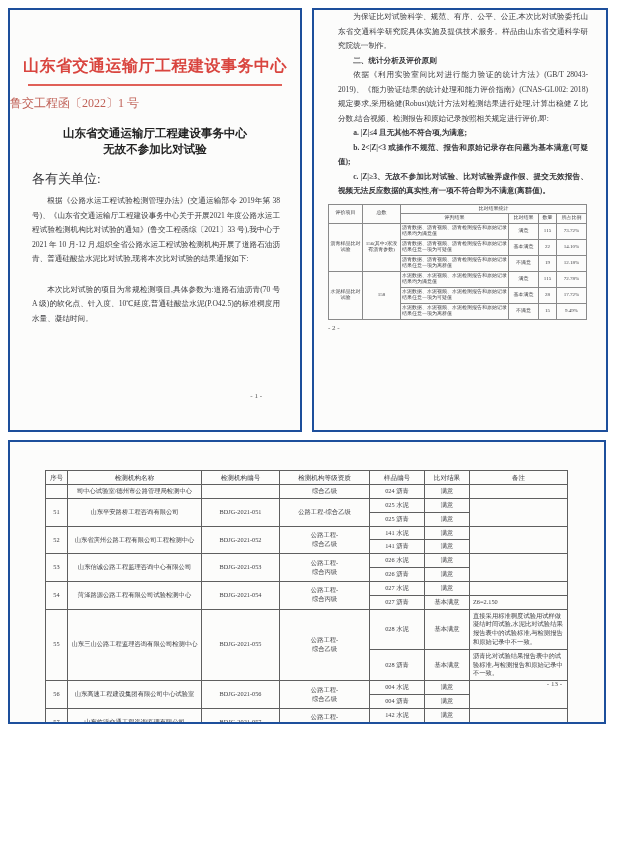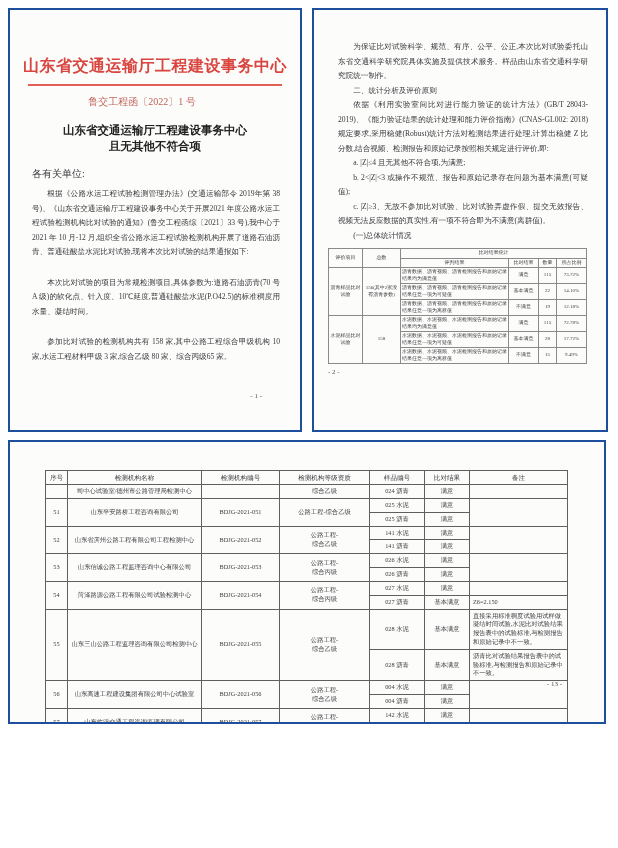--- a/index.html
+++ b/index.html
@@ -21,36 +21,36 @@
   #panel1{left:8px;top:8px;width:294px;height:424px;}
   #panel2{left:312px;top:8px;width:296px;height:424px;}
   #panel3{left:8px;top:440px;width:598px;height:284px;}
 
   
   .letterhead{
     margin:46px 10px 0 10px;text-align:center;color:var(--accent-red);
     font-weight:bold;font-size:16px;letter-spacing:.5px;white-space:nowrap;
   }
   .red-rule{height:2px;background:#e06058;margin:7px 18px 0 18px;}
-  .doc-no{margin:9px 26px 0 0;text-align:center;font-size:10px;color:#bf5f55;}
+  .doc-no{margin:9px 26px 0 0;text-align:left;font-size:12px;color:#bf5f55;}
   .doc-title{margin:13px 8px 0 8px;text-align:center;font-weight:bold;
     font-size:11.5px;line-height:16px;color:#222;}
-  .salutation{margin:13px 0 0 22px;font-size:10px;}
+  .salutation{margin:13px 0 0 22px;font-size:13px;}
   .body-text{
     margin:16px 20px 0 22px;font-size:7.6px;line-height:14.5px;
     text-align:justify;color:var(--ink);
   }
   .indent{text-indent:2em;}
-  .bold{font-weight:normal;}
+  .bold{font-weight:bold;}
   .pageno{font-size:7px;color:#555;}
   #panel1 .pageno{position:absolute;right:38px;bottom:30px;}
 
   
   #panel2 .body-text{margin:0 18px 0 24px;}
-  #panel2 .content{padding-top:30px;}
+  #panel2 .content{}
   .stats-wrap{margin:5px 18px 0 14px;}
   table.stats{
     border-collapse:collapse;table-layout:fixed;width:258px;
     font-size:5px;line-height:1.3;text-align:center;color:#3c3c40;
   }
   table.stats th,table.stats td{border:1px solid #8a8a8a;padding:1px 1px;vertical-align:middle;font-weight:normal;}
   table.stats .desc{text-align:left;}
   #panel2 .pageno{margin:4px 0 0 14px;}
 
   
@@ -73,38 +73,36 @@
 </style>
 </head>
 <body>
 
 <div class="panel" id="panel1">
   <div class="letterhead">山东省交通运输厅工程建设事务中心</div>
   <div class="red-rule"></div>
   <div class="doc-no">鲁交工程函〔2022〕1 号</div>
   <div class="doc-title">
     <div>山东省交通运输厅工程建设事务中心</div>
-    <div>且无其他不符合项</div>
+    <div>无故不参加比对试验</div>
   </div>
   <div class="salutation">各有关单位:</div>
   <p class="body-text indent" style="margin-top:6px">根据《公路水运工程试验检测管理办法》(交通运输部令 2019年第 38 号)、《山东省交通运输厅工程建设事务中心关于开展2021 年度公路水运工程试验检测机构比对试验的通知》(鲁交工程函综〔2021〕33 号),我中心于 2021 年 10 月-12 月,组织全省公路水运工程试验检测机构开展了道路石油沥青、普通硅酸盐水泥比对试验,现将本次比对试验的结果通报如下:</p>
   <p class="body-text indent">本次比对试验的项目为常规检测项目,具体参数为:道路石油沥青(70 号 A 级)的软化点、针入度、10℃延度,普通硅酸盐水泥(P.O42.5)的标准稠度用水量、凝结时间。</p>
-  <p class="body-text indent">参加比对试验的检测机构共有 158 家,其中公路工程综合甲级机构 10 家,水运工程材料甲级 3 家,综合乙级 80 家、综合丙级65 家。</p>
   <div class="pageno">- 1 -</div>
 </div>
 
 <div class="panel" id="panel2">
   <div class="content">
     <p class="body-text indent">为保证比对试验科学、规范、有序、公平、公正,本次比对试验委托山东省交通科学研究院具体实施及提供技术服务。样品由山东省交通科学研究院统一制作。</p>
     <p class="body-text indent bold">二、统计分析及评价原则</p>
     <p class="body-text indent">依据《利用实验室间比对进行能力验证的统计方法》(GB/T 28043-2019)、《能力验证结果的统计处理和能力评价指南》(CNAS-GL002: 2018)规定要求,采用稳健(Robust)统计方法对检测结果进行处理,计算出稳健 Z 比分数,结合视频、检测报告和原始记录按照相关规定进行评价,即:</p>
     <p class="body-text indent bold">a. |Z|≤4 且无其他不符合项,为满意;</p>
     <p class="body-text indent bold">b. 2&lt;|Z|&lt;3 或操作不规范、报告和原始记录存在问题为基本满意(可疑值);</p>
     <p class="body-text indent bold">c. |Z|≥3、无故不参加比对试验、比对试验弄虚作假、提交无效报告、视频无法反应数据的真实性,有一项不符合即为不满意(离群值)。</p>
-    <p class="body-text indent">(一)总体统计情况</p>
 
     <div class="stats-wrap">
       <table class="stats">
         <colgroup>
           <col style="width:34px">
             <col style="width:38px">
             <col style="width:108px">
           <col style="width:30px">
             <col style="width:18px">
             <col style="width:30px">

